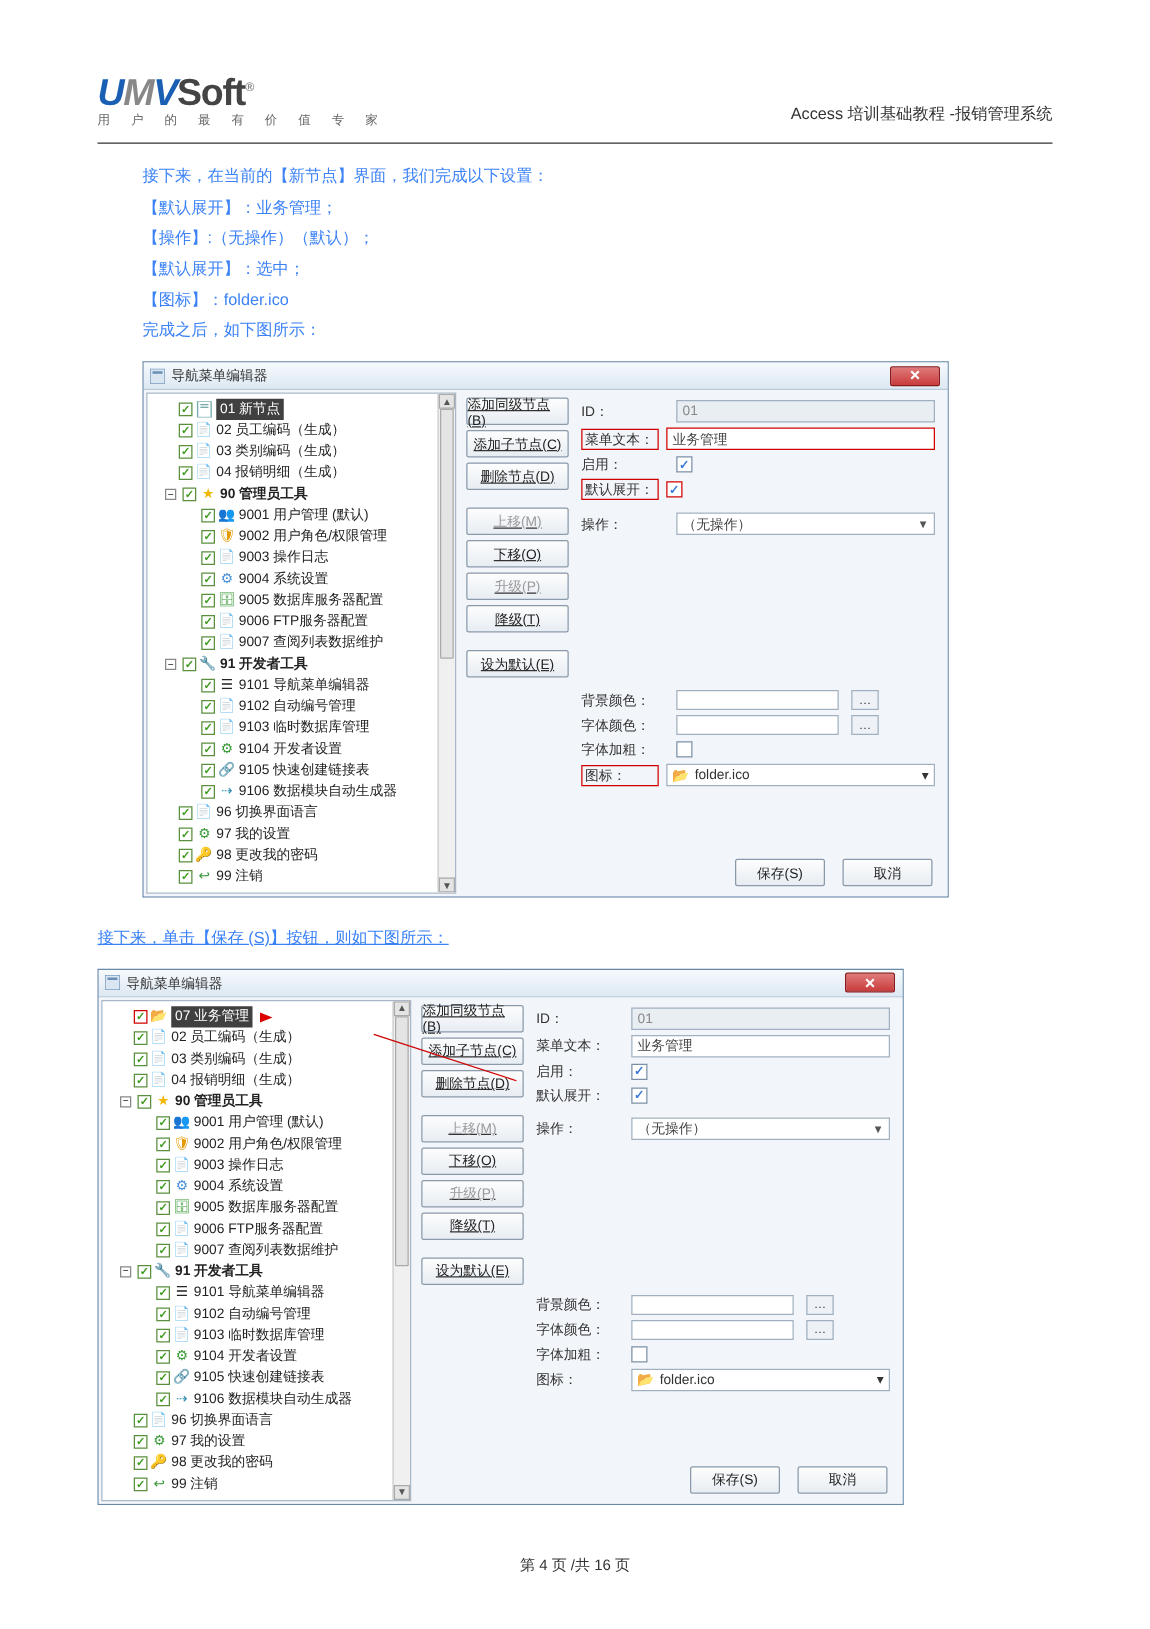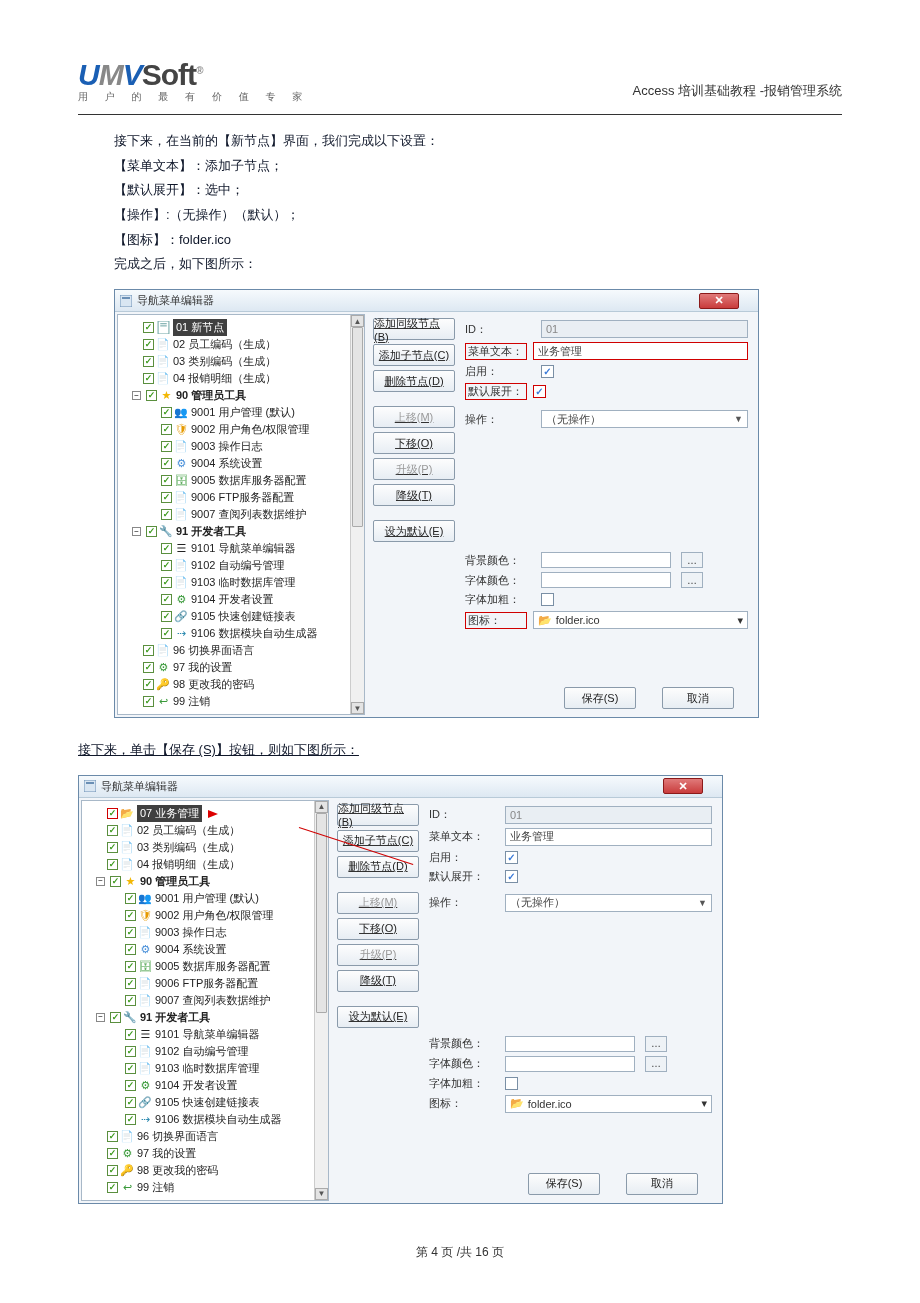--- a/index.html
+++ b/index.html
@@ -46,38 +46,38 @@
     color: #333;
     padding-bottom: 2px;
   }
   .hr {
     border-top: 1px solid #333;
     margin-bottom: 14px;
   }
   .body-text {
     font-size: 13px;
     line-height: 1.9;
-    color: #0f172a;
+    color: #3b82f6;
     padding: 0 0 12px 36px;
   }
   .body-text.noindent { padding-left: 0; text-decoration: underline; }
   
   .dialog {
     margin: 0 0 20px 36px;
     border: 1px solid #6b8aa9;
     background: #e8eff5;
     font-size: 11px;
     width: 645px;
     position: relative;
   }
   .dlg-title {
     display: flex;
     align-items: center;
     height: 22px;
-    padding: 0 19px 0 4px;
+    padding: 0 6px 0 4px;
     background: linear-gradient(#f6fafd, #dde8f2);
     border-bottom: 1px solid #b8cad8;
   }
   .dlg-title-ico {
     width: 14px; height: 14px;
     display: inline-flex; align-items:center; justify-content:center;
     margin-right: 4px;
   }
   .dlg-title-ico svg { width:12px; height:12px; }
   .dlg-close {
@@ -198,22 +198,22 @@
   }
   .fchk.red { border:1.5px solid #d00000; }
   .frow.labelred .flabel { border:1.5px solid #d00000; padding:0 2px; width:auto; min-width:62px;}
   .colorbox { width:130px; height:16px; background:#fff; border:1px solid #a0b0c0;}
   .dotbtn{ width:22px;height:16px;border:1px solid #a0b0c0;background:#eef2f6;display:flex;align-items:center;justify-content:center;font-size:10px;margin-left:4px;}
   .iconbox{
     flex:1;height:18px;border:1px solid #a0b0c0;background:#fff;display:flex;align-items:center;padding:0 4px;gap:4px;
   }
   .foldico{ color:#e6a53a; font-size:11px;}
   .form-footer {
-    position:absolute; bottom:8px; right:24px;
-    display:flex; gap:26px;margin-left:12px;
+    position:absolute; bottom:8px; right:12px;
+    display:flex; gap:14px;margin-left:12px;
   }
   .form-footer .btn { width:72px; }
   .pagenum {
     text-align:center; font-size:12px; color:#333;
     margin-top:40px;
   }
 </style>
 </head>
 <body>
 
@@ -224,23 +224,23 @@
         <span class="u">U</span><span class="m">M</span><span class="v">V</span><span class="soft">Soft</span><span class="logo-top">®</span>
       </div>
       <div class="logo-tag">用 户 的 最 有 价 值 专 家</div>
     </div>
     <div class="doc-title">Access 培训基础教程  -报销管理系统</div>
   </div>
   <div class="hr"></div>
 
   <div class="body-text">
     <div>接下来，在当前的【新节点】界面，我们完成以下设置：</div>
-    <div>【菜单文本】：添加子节点；</div>
+    <div>【默认展开】：业务管理；</div>
+    <div>【操作】:（无操作）（默认）；</div>
     <div>【默认展开】：选中；</div>
-    <div>【操作】:（无操作）（默认）；</div>
     <div>【图标】：folder.ico</div>
     <div>完成之后，如下图所示：</div>
   </div>
 
   <div class="dialog">
     <div class="dlg-title">
       <span class="dlg-title-ico">
         <svg viewBox="0 0 12 12">
             <rect x="0" y="0" width="12" height="12" fill="#d9e6f2" stroke="#6a8fb5"></rect>
             <rect x="2" y="2" width="8" height="2" fill="#6a8fb5"></rect>

